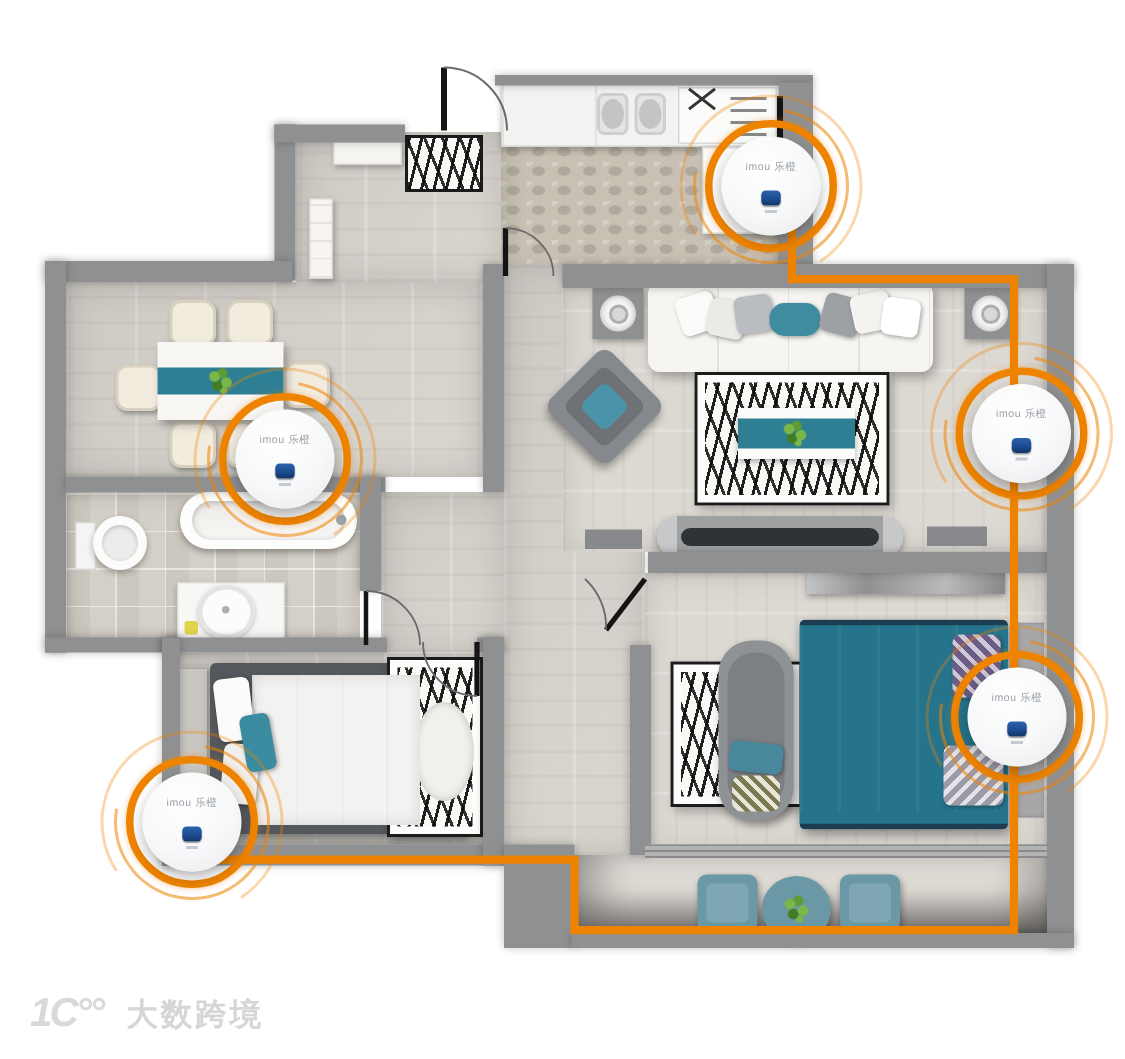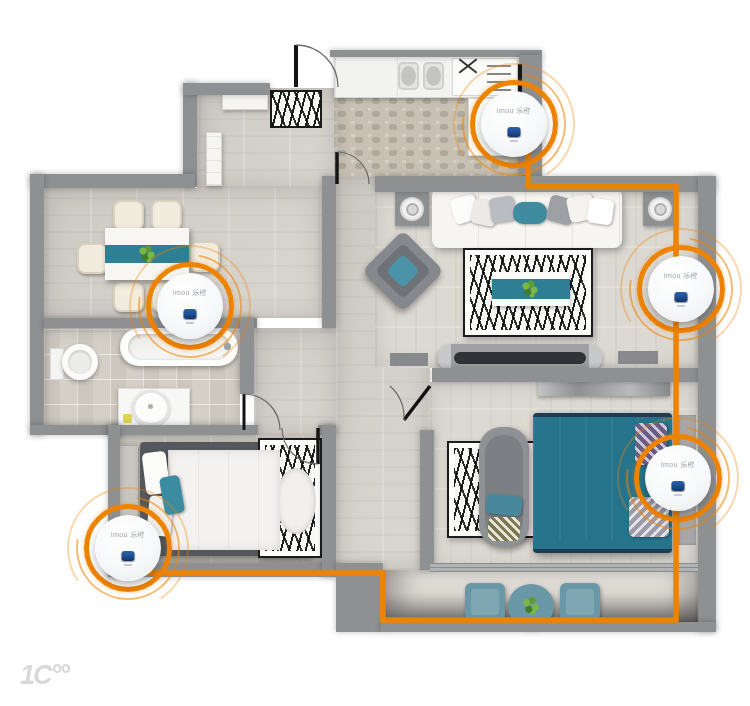--- a/index.html
+++ b/index.html
@@ -292,15 +292,16 @@
     <span class="ring r1"></span>
     <div class="puck">
       <span class="puck-label">imou 乐橙</span>
       <span class="puck-cam"></span>
       <span class="puck-line"></span>
     </div>
   </div>
 
   <div class="wm">
     <span class="wm-logo">1C°°</span>
+    <span class="wm-text">大数跨境</span>
   </div>
 
 </div>
 
 </body></html>

